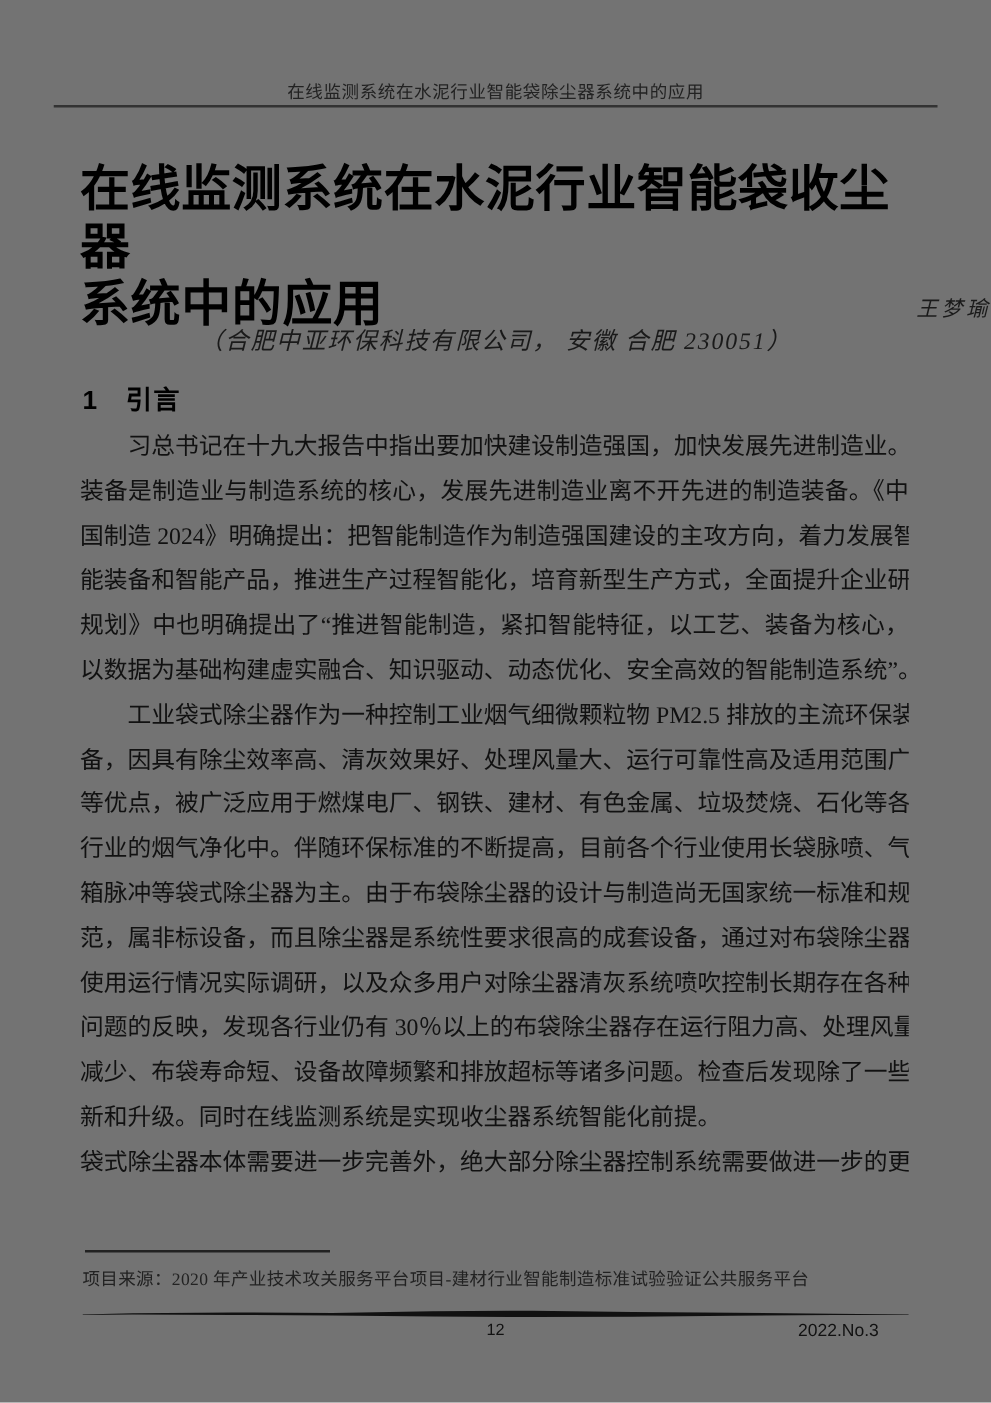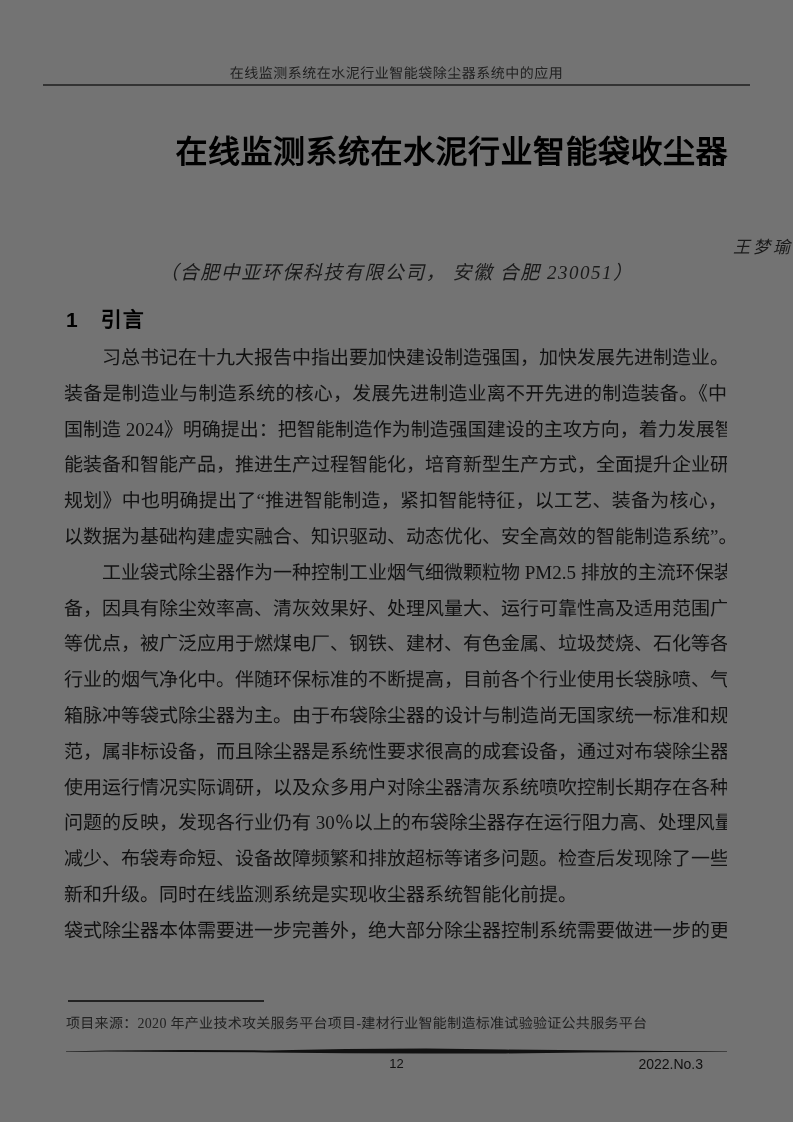--- a/index.html
+++ b/index.html
@@ -17,21 +17,21 @@
     position:absolute;top:62px;left:0;width:100%;
     text-align:center;font-size:14px;letter-spacing:.5px;color:#222;
   }
   .header-rule{
     position:absolute;top:84px;left:43px;width:707px;
     border-top:2px solid #333;height:0;
   }
   
   .paper-title{
     position:absolute;top:129px;left:64px;width:664px;
-    text-align:right;font-weight:700;font-size:32px;line-height:46px;
+    text-align:left;font-weight:700;font-size:40px;line-height:46px;
     color:#000;letter-spacing:.5px;
   }
   .author-name{
     position:absolute;top:233px;left:0;width:100%;
     text-align:right;font-size:17px;font-style:italic;letter-spacing:3px;
   }
   .author-affiliation{
     position:absolute;top:257px;left:0;width:100%;
     text-align:center;font-size:19px;font-style:italic;letter-spacing:1.5px;
   }
@@ -81,20 +81,21 @@
 </head>
 <body>
 
 <div class="page">
 
   <div class="running-header">在线监测系统在水泥行业智能袋除尘器系统中的应用</div>
   <div class="header-rule"></div>
 
   <div class="paper-title">
     <div>在线监测系统在水泥行业智能袋收尘器</div>
+    <div>系统中的应用</div>
   </div>
 
   <div class="author-name">王梦瑜</div>
   <div class="author-affiliation">（合肥中亚环保科技有限公司，  安徽  合肥  230051）</div>
 
   <div class="section-heading">1　引言</div>
 
   <div class="body-text">
     <div class="jline pfirst">习总书记在十九大报告中指出要加快建设制造强国，加快发展先进制造业。</div>
     <div class="jline">装备是制造业与制造系统的核心，发展先进制造业离不开先进的制造装备。《中</div>

